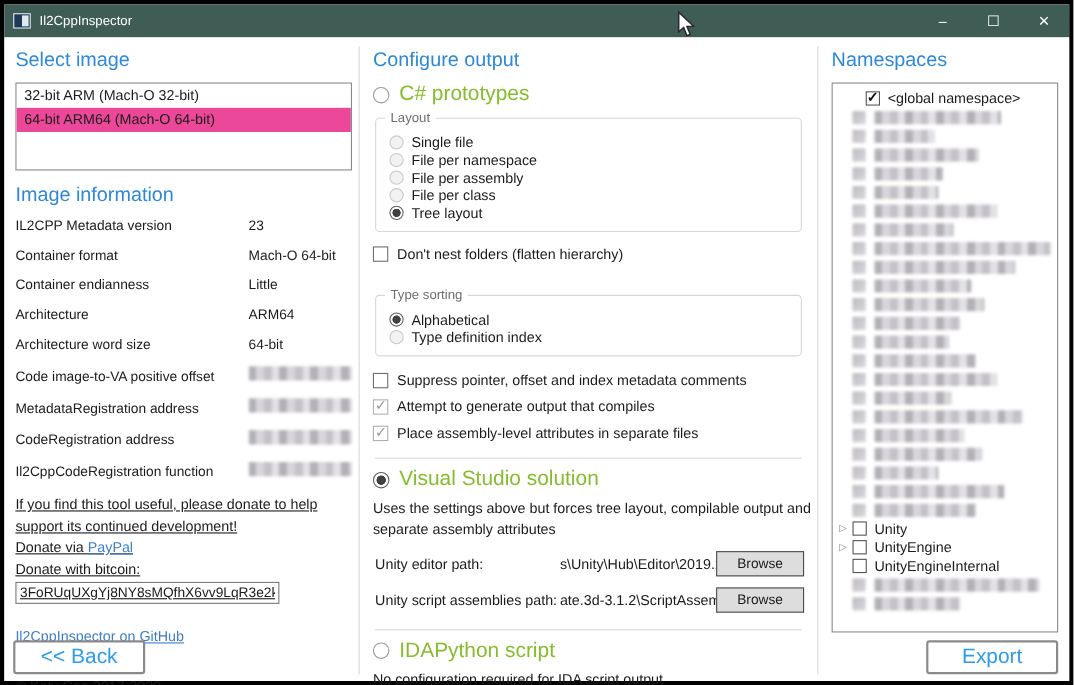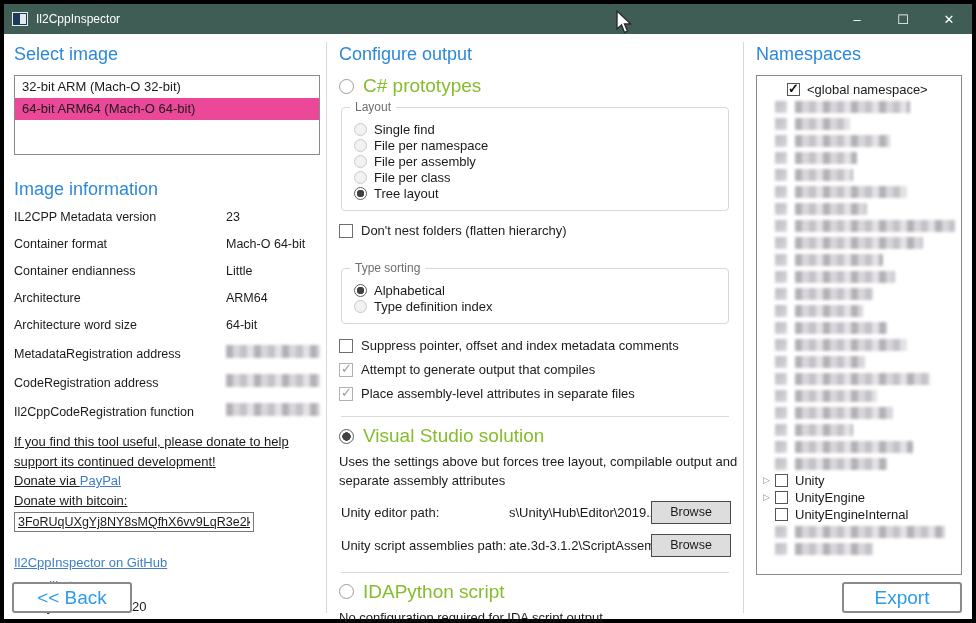--- a/index.html
+++ b/index.html
@@ -18,21 +18,21 @@
   
   .main { flex: 1; display: flex; background: #fff; min-height: 0; }
   .vsep { width: 1px; background: #d9d9d9; margin: 8px 0 6px 0; }
   .col-left { width: 322px; padding: 8px 6px 8px 10px; position: relative; }
   .col-mid { width: 416px; padding: 8px 12px 8px 12px; }
   .col-right { flex: 1; padding: 8px 10px 6px 12px; display: flex; flex-direction: column; }
 
   .section-header { color: #2d89d8; font-size: 18px; font-weight: 400; margin: 2px 0 10px 0; }
 
   
-  .listbox { border: 1px solid #8a8a8a; height: 80px; margin-bottom: 24px; background: #fff; overflow: hidden; }
+  .listbox { border: 1px solid #8a8a8a; height: 80px; margin-bottom: 12px; background: #fff; overflow: hidden; }
   .list-item { font-size: 13px; color: #1b1b1b; padding: 3px 7px; height: 22px; }
   .list-item.selected { background: #ec4899; }
 
   .info-row { display: flex; margin-bottom: 13px; font-size: 12.5px; color: #1b1b1b; align-items: baseline; }
   .info-label { width: 212px; flex: 0 0 212px; }
   .info-value { flex: 1; }
 
   .redact { display: inline-block; height: 13px; vertical-align: middle; border-radius: 1px;
     background: repeating-linear-gradient(90deg,#b3b1b6 0 7px,#d8d6da 7px 14px,#c4c2c8 14px 21px,#e3e1e5 21px 28px);
     filter: blur(1.6px); }
@@ -126,20 +126,24 @@
           </div>
           <div class="info-row">
             <span class="info-label">Architecture</span>
             <span class="info-value">ARM64</span>
           </div>
           <div class="info-row">
             <span class="info-label">Architecture word size</span>
             <span class="info-value">64-bit</span>
           </div>
           <div class="info-row">
+            <span class="info-label">Code image-to-VA positive offset</span>
+            <span class="redact" style="width: 112px;"></span>
+          </div>
+          <div class="info-row">
             <span class="info-label">MetadataRegistration address</span>
             <span class="redact" style="width: 112px;"></span>
           </div>
           <div class="info-row">
             <span class="info-label">CodeRegistration address</span>
             <span class="redact" style="width: 112px;"></span>
           </div>
           <div class="info-row">
             <span class="info-label">Il2CppCodeRegistration function</span>
             <span class="redact" style="width: 112px;"></span>
@@ -170,21 +174,21 @@
       <div class="option-row">
         <span class="radio big"></span>
         <span class="option-label">C# prototypes</span>
       </div>
 
       <div class="groupbox">
         <span class="groupbox-label">Layout</span>
         <div id="layout-options">
             <div class="gb-row">
               <span class="radio dim"></span>
-              <span>Single find</span>
+              <span>Single file</span>
             </div>
             <div class="gb-row">
               <span class="radio dim"></span>
               <span>File per namespace</span>
             </div>
             <div class="gb-row">
               <span class="radio dim"></span>
               <span>File per assembly</span>
             </div>
             <div class="gb-row">

